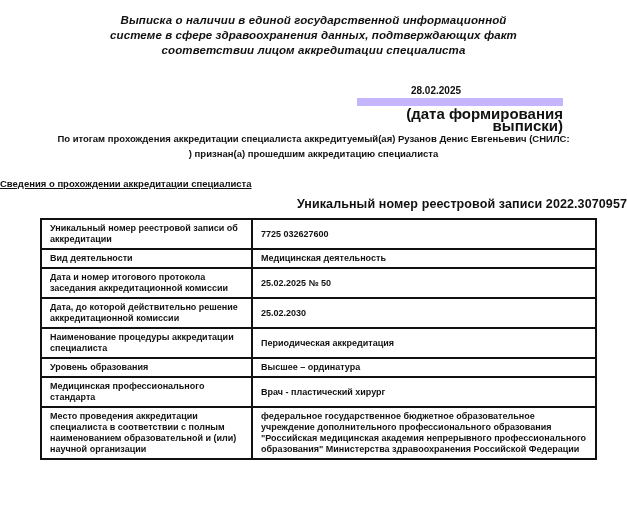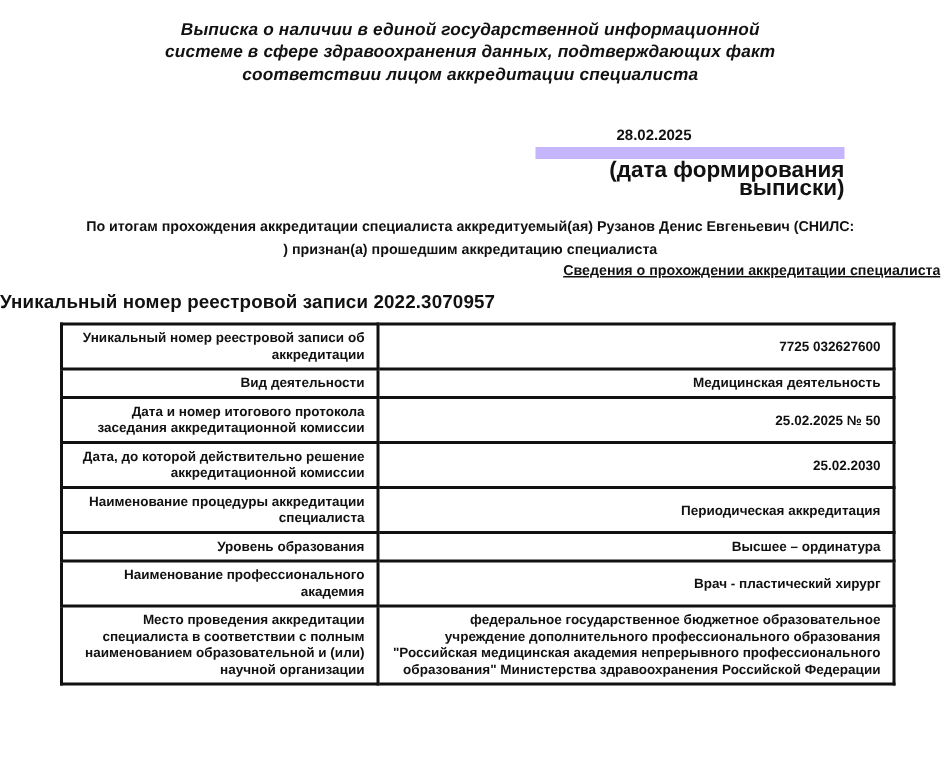--- a/index.html
+++ b/index.html
@@ -43,43 +43,42 @@
     padding-bottom: 1px;
     border-bottom: 8px solid #c4b5fd;
   }
   .date-caption {
     text-align: right;
     font-size: 15px;
     line-height: 12px;
     margin-top: 2px;
   }
   .intro {
-    margin-top: 13px;
+    margin-top: 0;
     text-align: center;
     font-size: 9.5px;
     line-height: 14.5px;
   }
   .section-heading {
-    margin-top: 1px;
-    text-align: right;
+    margin-top: 17px;
+    text-align: left;
     font-size: 9.5px;
     text-decoration: underline;
   }
   .registry-line {
     margin-top: 8px;
-    text-align: left;
+    text-align: right;
     font-size: 12.5px;
     letter-spacing: 0.1px;
   }
   table.acc-table {
     border-collapse: collapse;
     table-layout: fixed;
     width: 555px;
     margin: 7px 0 0 40px;
-    text-align: right;
   }
   table.acc-table td {
     border: 2px solid #111;
     font-size: 9px;
     line-height: 11px;
     font-weight: bold;
     padding: 3px 8px;
     vertical-align: middle;
     word-wrap: break-word;
   }
@@ -135,21 +134,21 @@
       </tr>
       <tr>
         <td class="cell-label">Наименование процедуры аккредитации специалиста</td>
         <td class="cell-value">Периодическая аккредитация</td>
       </tr>
       <tr>
         <td class="cell-label">Уровень образования</td>
         <td class="cell-value">Высшее – ординатура</td>
       </tr>
       <tr>
-        <td class="cell-label">Наименование профессионального академия</td>
+        <td class="cell-label">Медицинская профессионального стандарта</td>
         <td class="cell-value">Врач - пластический хирург</td>
       </tr>
       <tr>
         <td class="cell-label">Место проведения аккредитации специалиста в соответствии с полным наименованием образовательной и (или) научной организации</td>
         <td class="cell-value">федеральное государственное бюджетное образовательное учреждение дополнительного профессионального образования "Российская медицинская академия непрерывного профессионального образования" Министерства здравоохранения Российской Федерации</td>
       </tr>
     </tbody>
   </table>
 
 </div>

